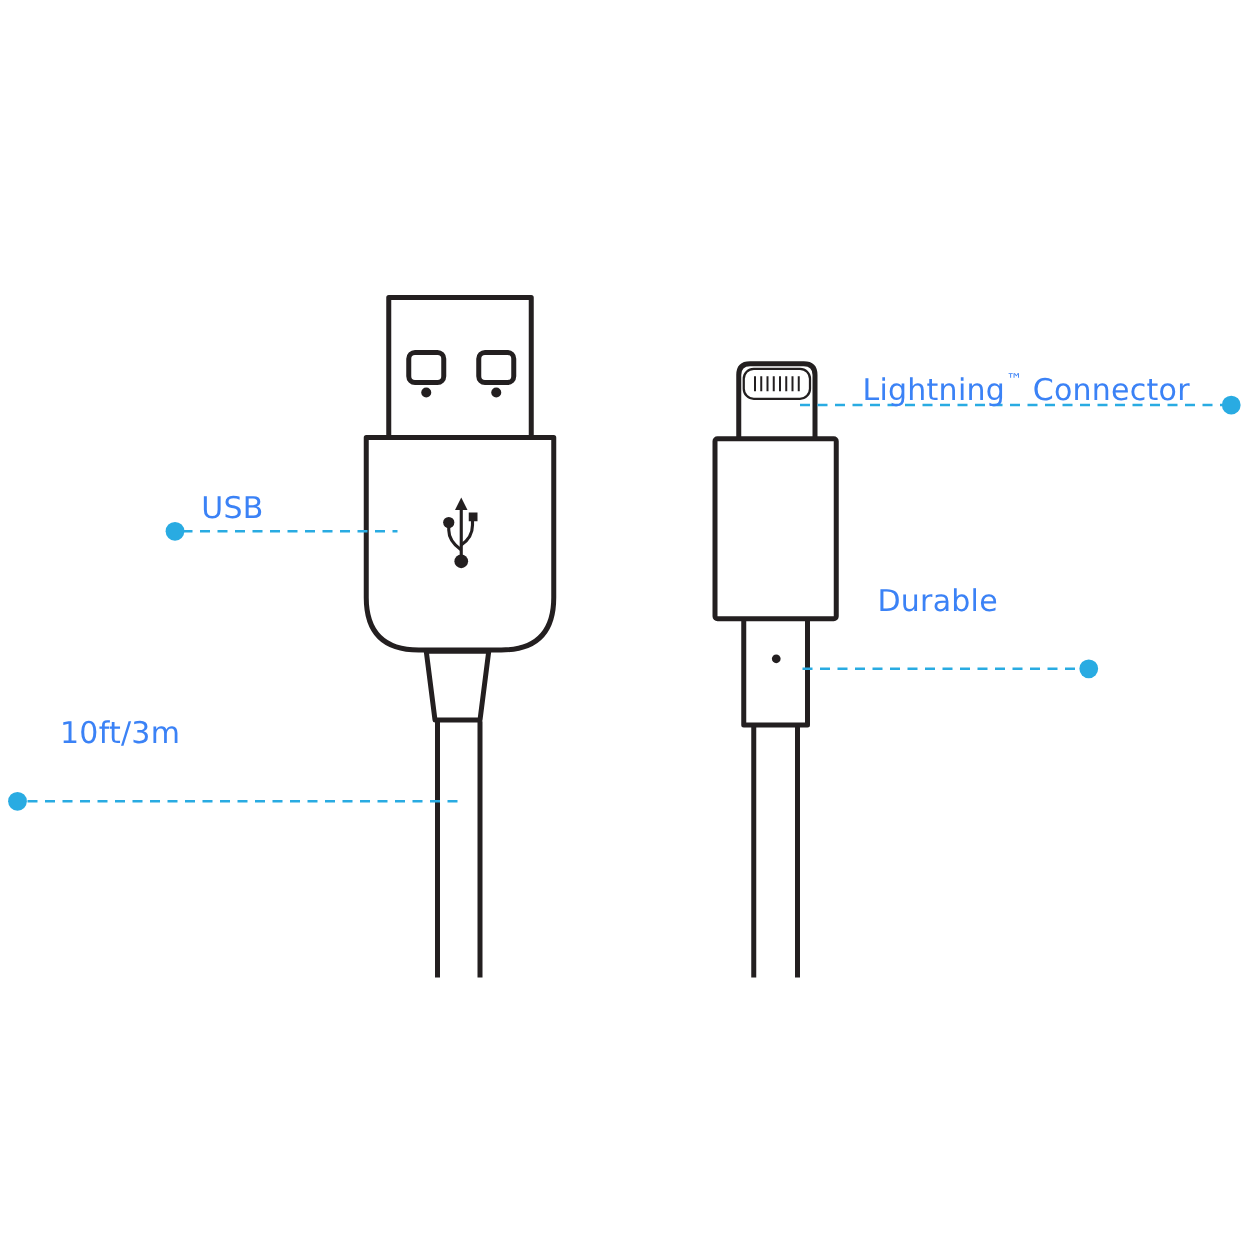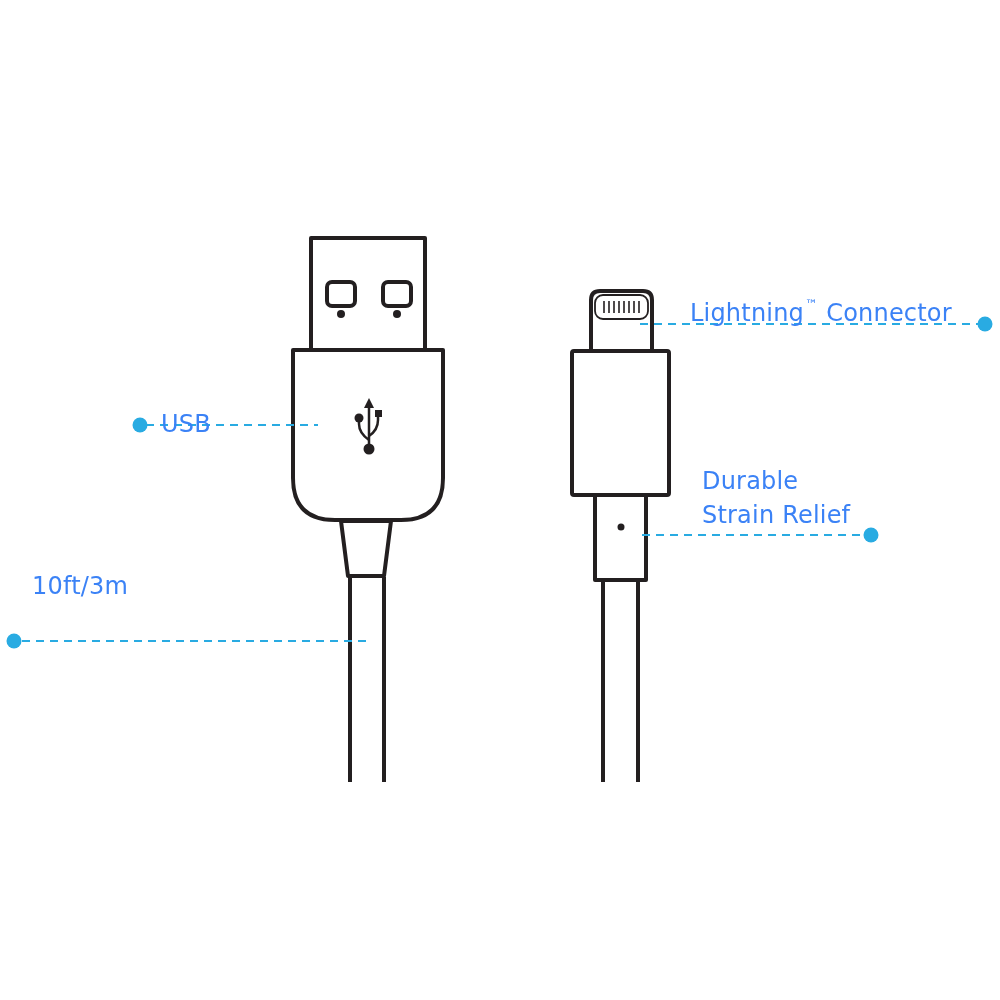--- a/index.html
+++ b/index.html
@@ -73,28 +73,27 @@
     <line x1="22" y1="641" x2="368" y2="641"></line>
   </g>
   <g fill="#29abe2">
     <circle cx="140" cy="425" r="7.5"></circle>
     <circle cx="985" cy="324" r="7.5"></circle>
     <circle cx="871" cy="535" r="7.5"></circle>
     <circle cx="14" cy="641" r="7.5"></circle>
   </g>
 </svg>
 
-<div class="label" style="left:161px; top:389px;margin-top:18px;">
+<div class="label" style="left:161px; top:389px;">
   <span>USB</span>
 </div>
 
 <div class="label" style="left:690px; top:288px;">
   <span>Lightning</span><span class="tm">™</span><span>Connector</span>
 </div>
 
 <div class="label" style="left:702px; top:464px;">
   <span class="line">Durable</span>
-  <span class="line">Strain Relief</span>
 </div>
 
-<div class="label" style="left:32px; top:569px;">
+<div class="label" style="left:48px; top:569px;">
   <span class="line">10ft/3m</span>
 </div>
 
 </body></html>

